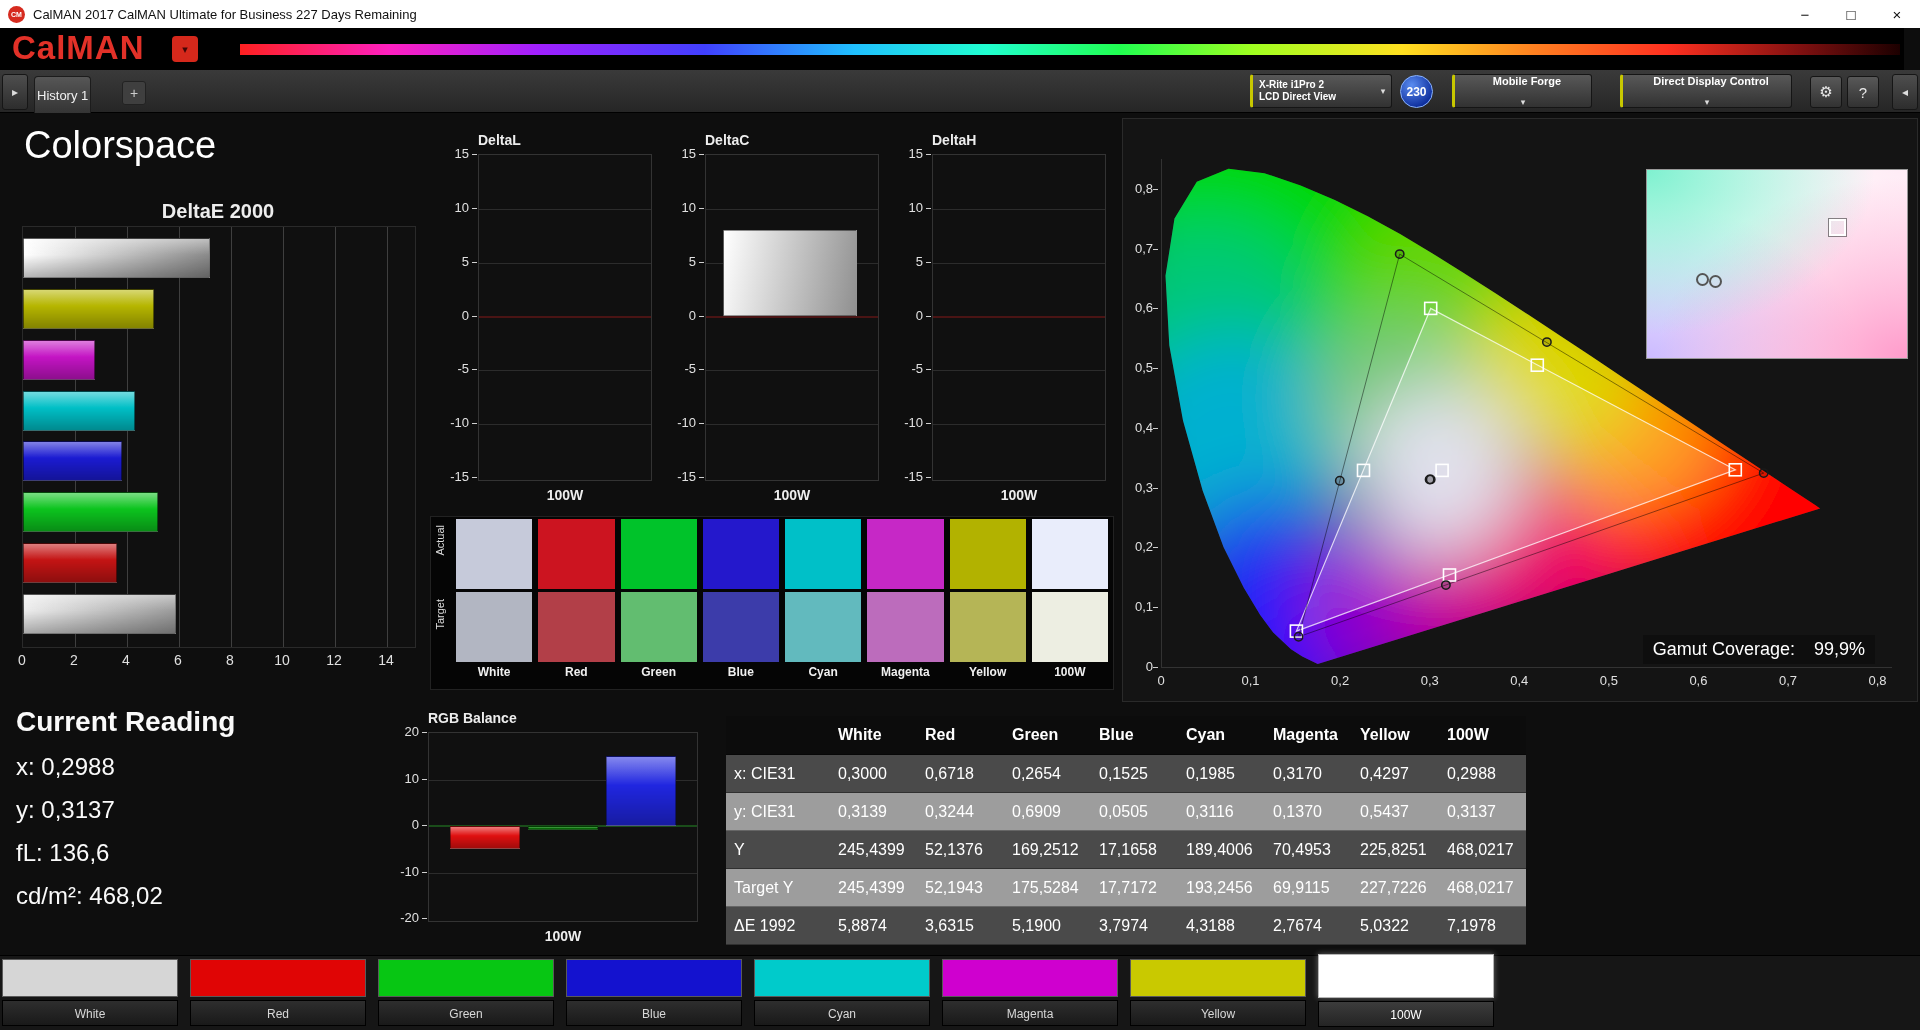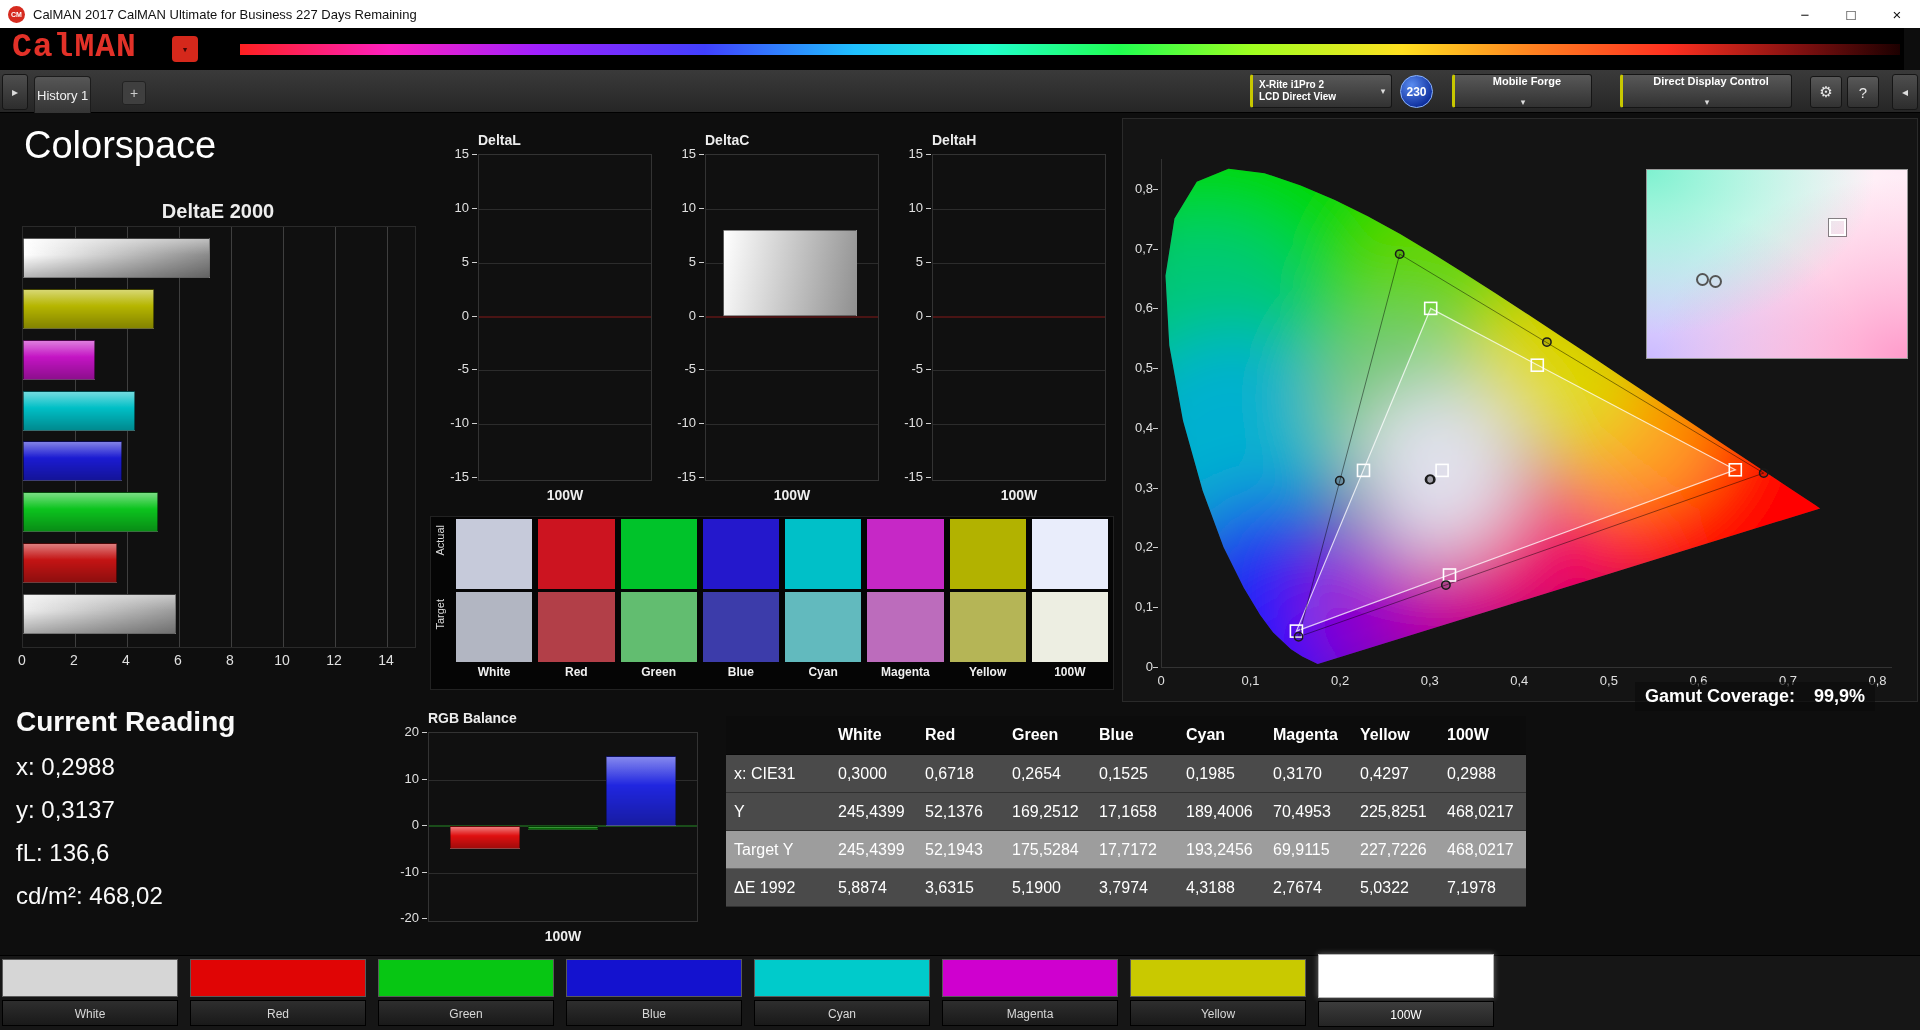--- a/index.html
+++ b/index.html
@@ -9,21 +9,21 @@
   
   #titlebar{position:absolute;left:0;top:0;width:1920px;height:28px;background:#ffffff;display:flex;align-items:center;z-index:30;}
   .app-icon{width:17px;height:17px;border-radius:50%;background:#d62b1f;color:#fff;font-size:7px;font-weight:bold;
             display:flex;align-items:center;justify-content:center;margin:0 8px;}
   .title-text{font-size:13px;color:#111;}
   .win-controls{margin-left:auto;display:flex;height:100%;}
   .win-btn{width:46px;height:100%;border:none;background:transparent;font-size:15px;color:#111;cursor:pointer;
            display:flex;align-items:center;justify-content:center;font-family:"Liberation Sans",sans-serif;}
 
   
-  #logobar{position:absolute;left:0;top:28px;width:1904px;height:42px;background:#000;z-index:29;font-family:Liberation Mono, monospace;}
+  #logobar{position:absolute;left:0;top:28px;width:1904px;height:42px;background:#000;z-index:29;}
   #logo-text{position:absolute;left:12px;top:1px;font-size:33px;font-weight:bold;color:#e23128;letter-spacing:1px;}
   #logo-dd{position:absolute;left:172px;top:8px;width:26px;height:26px;background:#d5281b;border-radius:4px;color:#420606;
            display:flex;align-items:center;justify-content:center;font-size:11px;cursor:pointer;}
   #rainbow{position:absolute;left:240px;right:4px;top:16px;height:11px;
            background:linear-gradient(90deg,#ff2020 0%,#ff20c0 9%,#a020ff 18%,#4040ff 28%,#20c0ff 37%,#20ffd0 45%,
                        #20ff50 53%,#a0ff20 61%,#ffe020 70%,#ff8020 78%,#ff3020 86%,#801010 94%,#1c0000 100%);}
 
   
   #tabbar{position:absolute;left:0;top:70px;width:1920px;height:42px;background:linear-gradient(180deg,#3a3a3a,#262626);
           border-bottom:1px solid #000;z-index:28;}
@@ -94,21 +94,21 @@
   #cie-xlabels{position:absolute;left:38px;top:554px;width:730px;height:18px;}
   #cie-inset{position:absolute;left:523px;top:50px;width:260px;height:188px;border:1px solid #999;
      background:
        radial-gradient(at 0% 0%, rgba(120,240,205,.95), rgba(120,240,205,0) 62%),
        radial-gradient(at 100% 100%, rgba(255,150,200,.95), rgba(255,150,200,0) 68%),
        radial-gradient(at 0% 100%, rgba(195,175,255,.85), rgba(195,175,255,0) 58%),
        radial-gradient(at 100% 0%, rgba(255,235,245,.95), rgba(255,235,245,0) 58%),
        #ffffff;}
   .inset-square{position:absolute;width:13px;height:13px;border:2px solid #fff;box-shadow:0 0 0 1px rgba(0,0,0,.45);}
   .inset-dot{position:absolute;width:9px;height:9px;border:2px solid #555;border-radius:50%;}
-  #gamut{position:absolute;right:42px;top:516px;font-size:18px;font-weight:bold;color:#fff;background:rgba(10,10,10,.65);padding:4px 10px;margin-top:47px;}
+  #gamut{position:absolute;right:42px;top:516px;font-size:18px;font-weight:normal;color:#fff;background:rgba(10,10,10,.65);padding:4px 10px;}
   #gamut .val{margin-left:14px;}
 
   
   #current-reading{position:absolute;left:16px;top:706px;}
   .cr-title{font-size:28px;font-weight:bold;color:#fafafa;}
   .cr-line{font-size:24px;margin-top:15px;color:#fafafa;}
 
   
   #chart-rgb{position:absolute;left:372px;top:710px;width:346px;height:248px;}
   #chart-rgb .mini-ylabels{width:56px;}
@@ -505,20 +505,31 @@
       <div class="tcell">x: CIE31</div>
       <div class="tcell">0,3000</div>
       <div class="tcell">0,6718</div>
       <div class="tcell">0,2654</div>
       <div class="tcell">0,1525</div>
       <div class="tcell">0,1985</div>
       <div class="tcell">0,3170</div>
       <div class="tcell">0,4297</div>
       <div class="tcell">0,2988</div>
     </div>
+    <div class="trow t-light">
+      <div class="tcell">y: CIE31</div>
+      <div class="tcell">0,3139</div>
+      <div class="tcell">0,3244</div>
+      <div class="tcell">0,6909</div>
+      <div class="tcell">0,0505</div>
+      <div class="tcell">0,3116</div>
+      <div class="tcell">0,1370</div>
+      <div class="tcell">0,5437</div>
+      <div class="tcell">0,3137</div>
+    </div>
     <div class="trow t-dark">
       <div class="tcell">Y</div>
       <div class="tcell">245,4399</div>
       <div class="tcell">52,1376</div>
       <div class="tcell">169,2512</div>
       <div class="tcell">17,1658</div>
       <div class="tcell">189,4006</div>
       <div class="tcell">70,4953</div>
       <div class="tcell">225,8251</div>
       <div class="tcell">468,0217</div>

